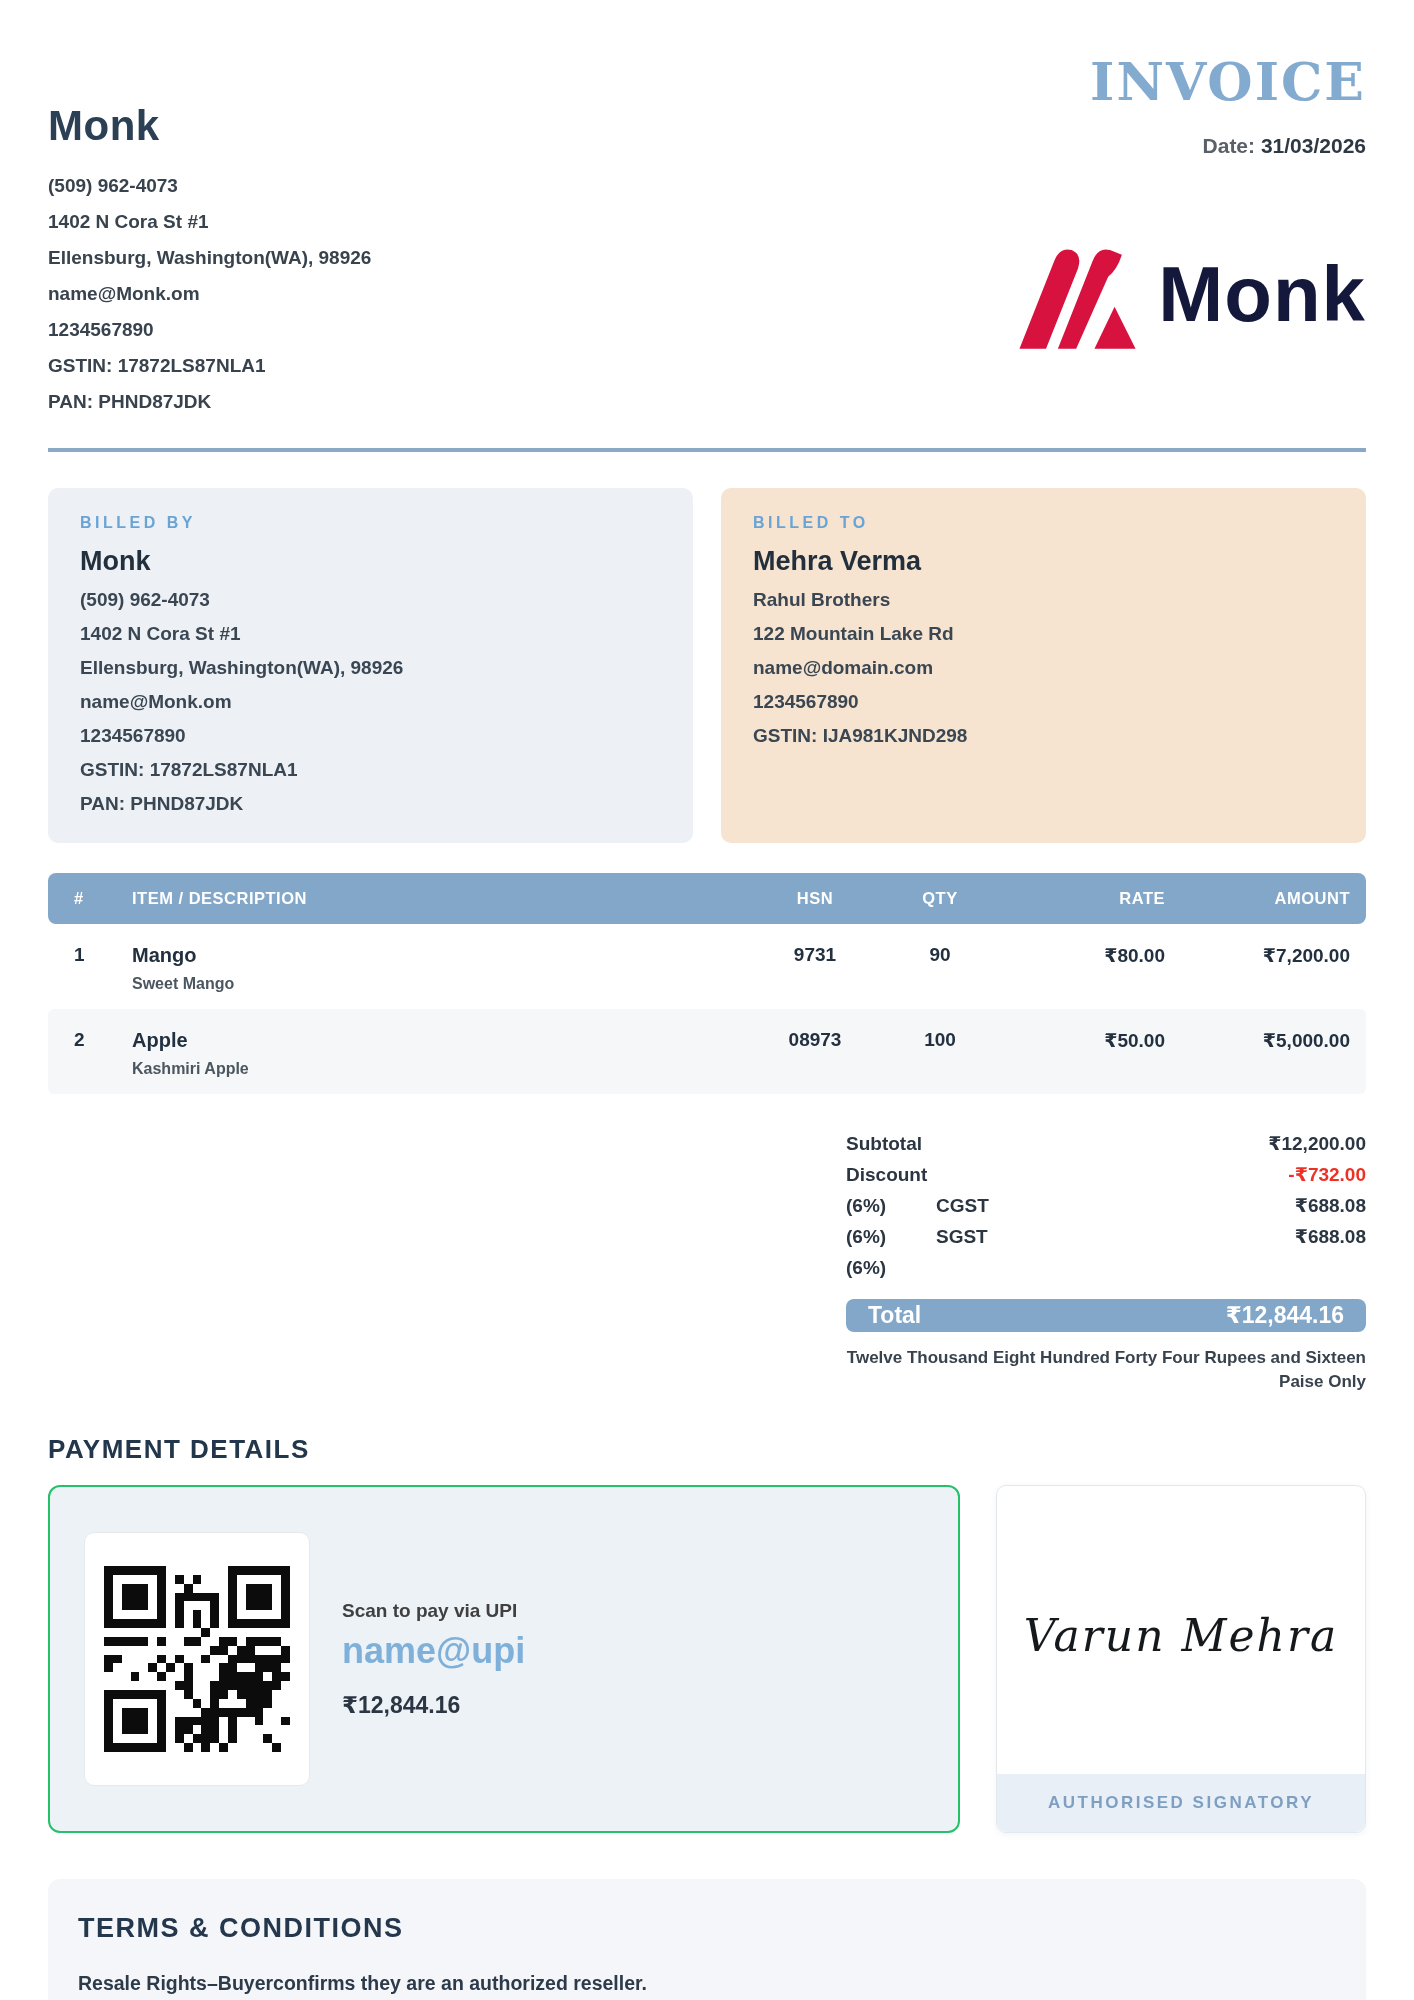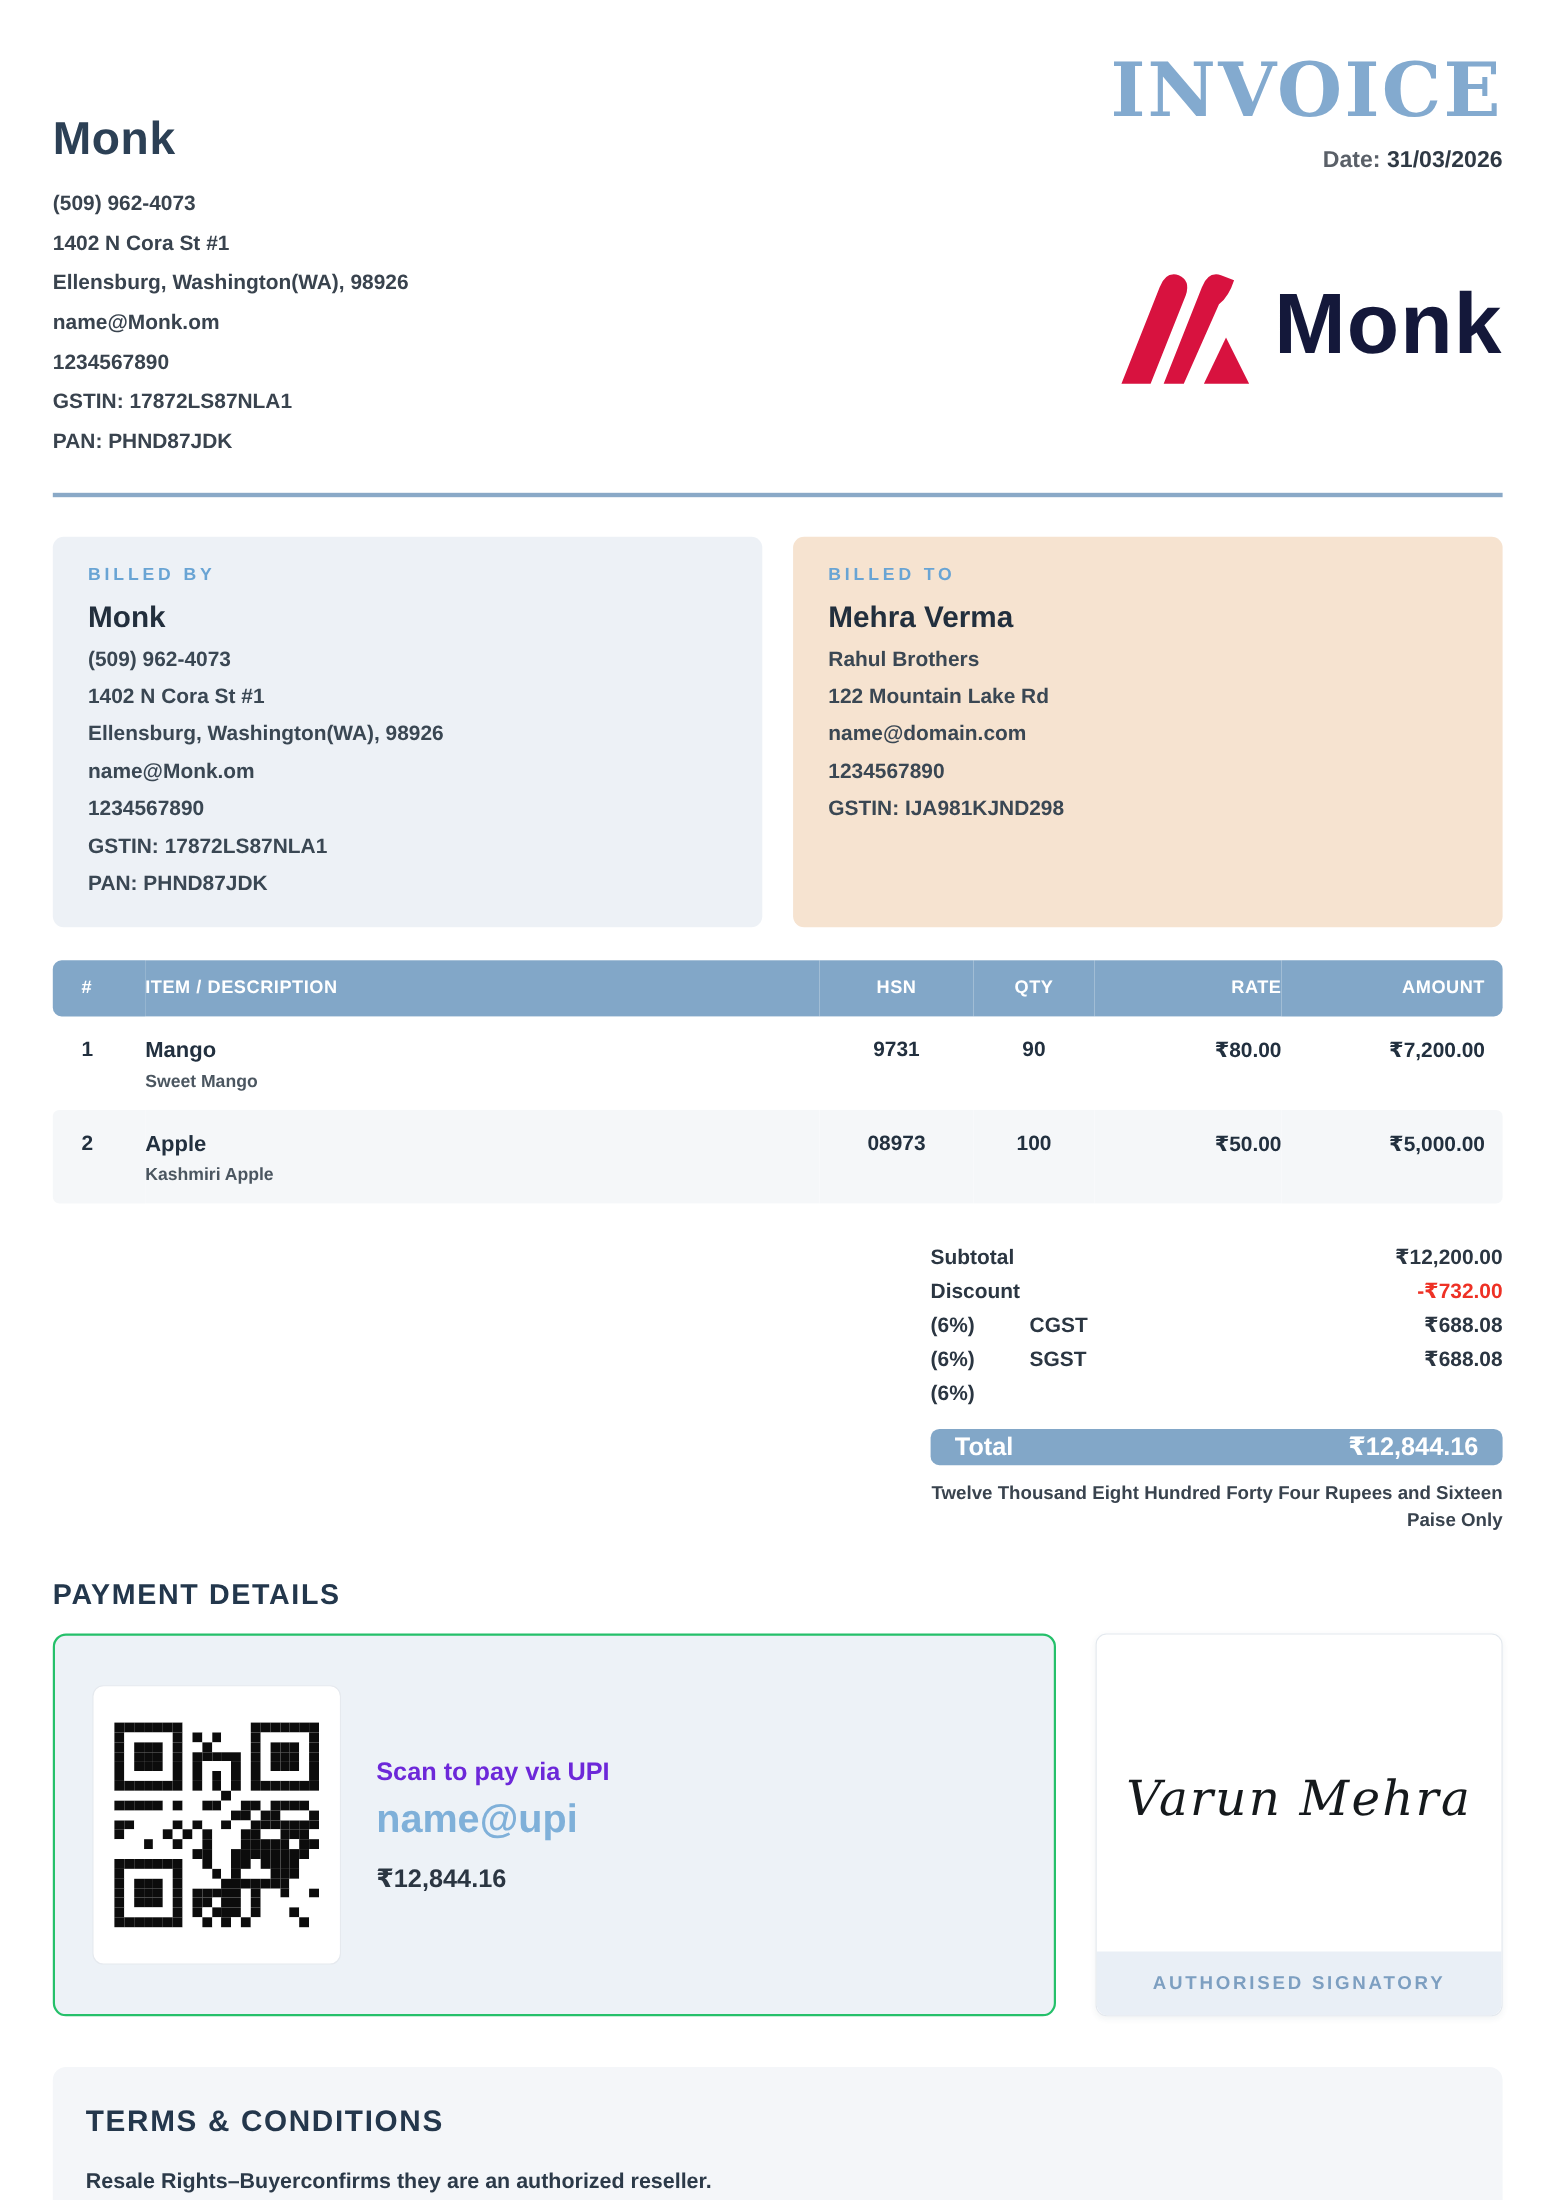--- a/index.html
+++ b/index.html
@@ -7,21 +7,21 @@
        font-family:"Liberation Sans","DejaVu Sans",sans-serif;color:#2e3a48;}
   .page{padding:46px 48px 0 48px;}
 
   
   .header{display:flex;justify-content:space-between;align-items:flex-start;}
   .co-block{margin-top:56px;}
   .co-name{font-size:42px;font-weight:bold;color:#2c4055;letter-spacing:.5px;}
   .co-lines{margin-top:18px;}
   .co-line{font-size:19px;font-weight:bold;color:#39434e;line-height:36px;}
   .head-right{text-align:right;}
-  .inv-title{font-family:"DejaVu Serif","Liberation Serif",serif;font-size:68px;
+  .inv-title{font-family:"DejaVu Serif","Liberation Serif",serif;font-size:52px;
              font-weight:bold;color:#83aacf;letter-spacing:2px;line-height:72px;}
   .date-line{margin-top:16px;font-size:21px;font-weight:bold;color:#2f3944;}
   .date-line .dl{color:#5a6068;}
   .logo-row{margin-top:80px;display:flex;justify-content:flex-end;align-items:center;}
   .logo-mark{width:128px;height:112px;}
   .logo-text{font-size:78px;font-weight:bold;color:#14183a;letter-spacing:1px;margin-left:16px;line-height:1;}
 
   .divider{height:4px;background:#8aa9c7;margin-top:28px;}
 
   
@@ -72,21 +72,21 @@
   .pay-row{display:flex;gap:36px;margin-top:20px;align-items:stretch;}
   .pay-box{flex:0 0 912px;box-sizing:border-box;background:#edf2f7;border:2px solid #25c06a;
            border-radius:12px;padding:30px 34px;display:flex;align-items:center;min-height:348px;}
   .qr-card{background:#ffffff;border:1px solid #e5e9ee;border-radius:10px;
            width:224px;height:252px;display:flex;align-items:center;justify-content:center;}
   .qr{width:186px;height:186px;display:grid;grid-template-columns:repeat(21,1fr);
       grid-template-rows:repeat(21,1fr);background:#fff;}
   .qr .m{background:#fff;}
   .qr .m.d{background:#0c0c0c;}
   .pay-texts{margin-left:32px;}
-  .scan-label{font-size:23px;font-weight:bold;color:#6d28d9;}
+  .scan-label{font-size:19px;font-weight:bold;color:#404040;}
   .upi-id{font-size:36px;font-weight:bold;color:#7fb0d9;margin-top:8px;}
   .pay-amount{font-size:23px;font-weight:bold;color:#2b3642;margin-top:20px;}
 
   .sig-box{flex:1;position:relative;background:#ffffff;border:1px solid #e3e8ee;
            border-radius:10px;box-shadow:0 2px 6px rgba(40,60,90,.06);
            display:flex;align-items:center;justify-content:center;}
   .sig-name{font-family:"DejaVu Serif","Liberation Serif",serif;font-style:italic;
             font-size:44px;color:#15191c;margin-bottom:48px;letter-spacing:2px;}
   .sig-strip{position:absolute;left:0;right:0;bottom:0;height:58px;background:#e9eff6;
              border-radius:0 0 10px 10px;display:flex;align-items:center;justify-content:center;}

